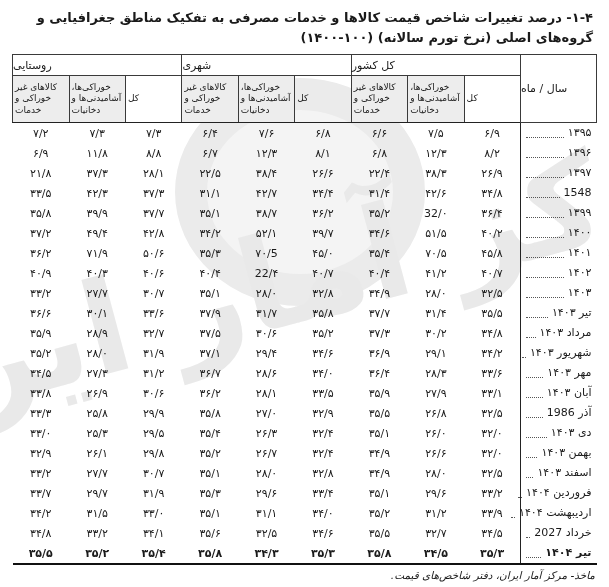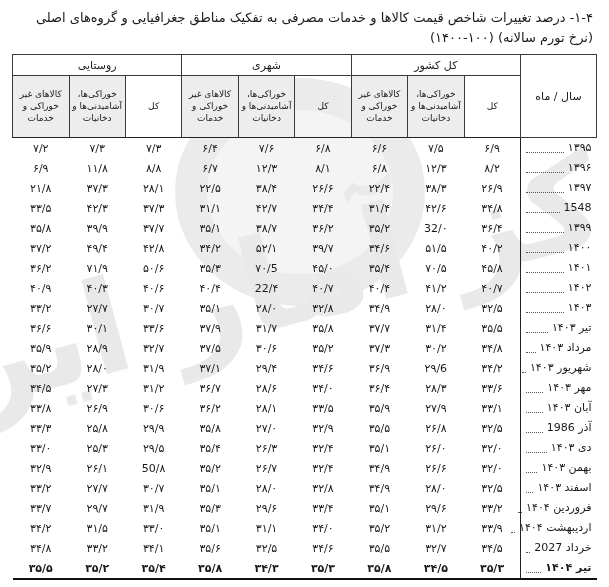--- a/index.html
+++ b/index.html
@@ -9,32 +9,32 @@
 
   
   .wm-circle { position:absolute; left:175px; top:78px; width:250px; height:228px;
                border-radius:50%; border:32px solid #ebebeb; background:#f4f4f4; z-index:0; }
   .wm-text { position:absolute; left:-40px; top:290px; width:800px; z-index:0;
              font-size:128px; font-weight:bold; color:#e9e9e9; white-space:nowrap;
              transform:rotate(-15deg); transform-origin:left top; pointer-events:none; }
 
   .content { position:relative; z-index:1; }
 
-  h1.title { font-size:13px; font-weight:normal; line-height:1.55; text-align:right;
+  h1.title { font-size:13px; font-weight:bold; line-height:1.55; text-align:right;
              padding:2px 4px 6px 4px; }
 
   table.rates { width:585px; border-collapse:collapse; table-layout:fixed;
                 border-top:1.6px solid #222; background:transparent; }
   col.year-col { width:76px; }
 
-  thead th { border:1px solid #3a3a3a; font-weight:normal; text-align:center;
+  thead th { border:1px solid #3a3a3a; font-weight:normal; text-align:left;
              vertical-align:middle; background:transparent; }
   tr.group-row th { height:21px; font-size:11px; }
   th.year-th { font-size:11px; }
-  tr.sub-row th { height:62px; font-size:9px; line-height:1.3; padding:1px 2px; }
+  tr.sub-row th { height:47px; font-size:9px; line-height:1.3; padding:1px 2px; }
   tr.sub-row th.shaded { background:#ededed; }
   thead tr.sub-row th { border-bottom:1.8px solid #222; }
 
   tbody td { height:20px; font-size:11px; text-align:center; vertical-align:middle;
              padding:0; background:transparent; }
   td.year-cell { border-left:1.6px solid #222; text-align:right; }
   td.year-cell .cellwrap { display:flex; align-items:flex-end; padding:0 5px 0 3px; }
   td.year-cell .lbl { white-space:nowrap; font-size:11px; line-height:20px; }
   td.year-cell .leader { flex:1; border-bottom:1.8px dotted #555; margin:0 4px 5px 2px; min-width:4px; }
   tbody tr:last-child td { border-bottom:2.4px solid #111; }
@@ -274,21 +274,21 @@
             <td>۳۵/۹</td>
           </tr>
           <tr>
             <td class="year-cell">
               <div class="cellwrap">
                 <span class="lbl">شهریور ۱۴۰۳</span>
                 <span class="leader"></span>
               </div>
             </td>
             <td>۳۴/۲</td>
-            <td>۲۹/6</td>
+            <td>۲۹/۱</td>
             <td>۳۶/۹</td>
             <td>۳۴/۶</td>
             <td>۲۹/۴</td>
             <td>۳۷/۱</td>
             <td>۳۱/۹</td>
             <td>۲۸/۰</td>
             <td>۳۵/۲</td>
           </tr>
           <tr>
             <td class="year-cell">
@@ -364,21 +364,21 @@
                 <span class="lbl">بهمن ۱۴۰۳</span>
                 <span class="leader"></span>
               </div>
             </td>
             <td>۳۲/۰</td>
             <td>۲۶/۶</td>
             <td>۳۴/۹</td>
             <td>۳۲/۴</td>
             <td>۲۶/۷</td>
             <td>۳۵/۲</td>
-            <td>50/۸</td>
+            <td>۲۹/۸</td>
             <td>۲۶/۱</td>
             <td>۳۲/۹</td>
           </tr>
           <tr>
             <td class="year-cell">
               <div class="cellwrap">
                 <span class="lbl">اسفند ۱۴۰۳</span>
                 <span class="leader"></span>
               </div>
             </td>
@@ -456,14 +456,15 @@
             <td>۳۵/۳</td>
             <td>۳۴/۳</td>
             <td>۳۵/۸</td>
             <td>۳۵/۴</td>
             <td>۳۵/۲</td>
             <td>۳۵/۵</td>
           </tr>
         </tbody>
     </table>
 
+    <p class="source">ماخذ- مرکز آمار ایران، دفتر شاخص‌های قیمت.</p>
   </div>
 </div>
 
 </body></html>

